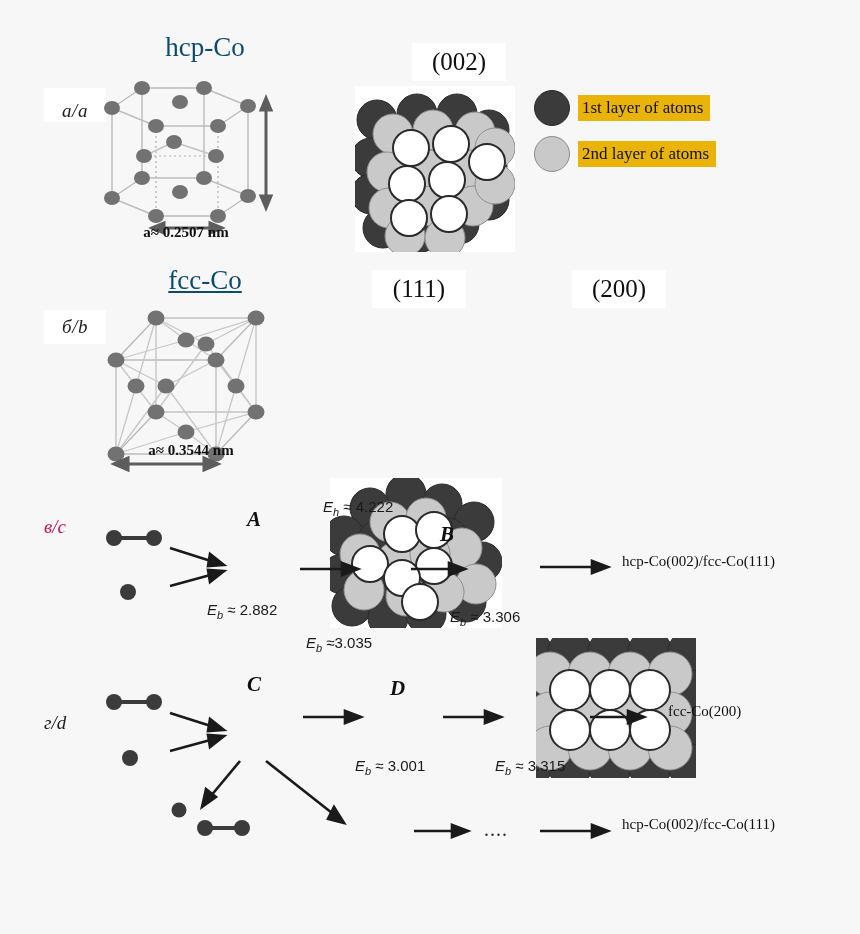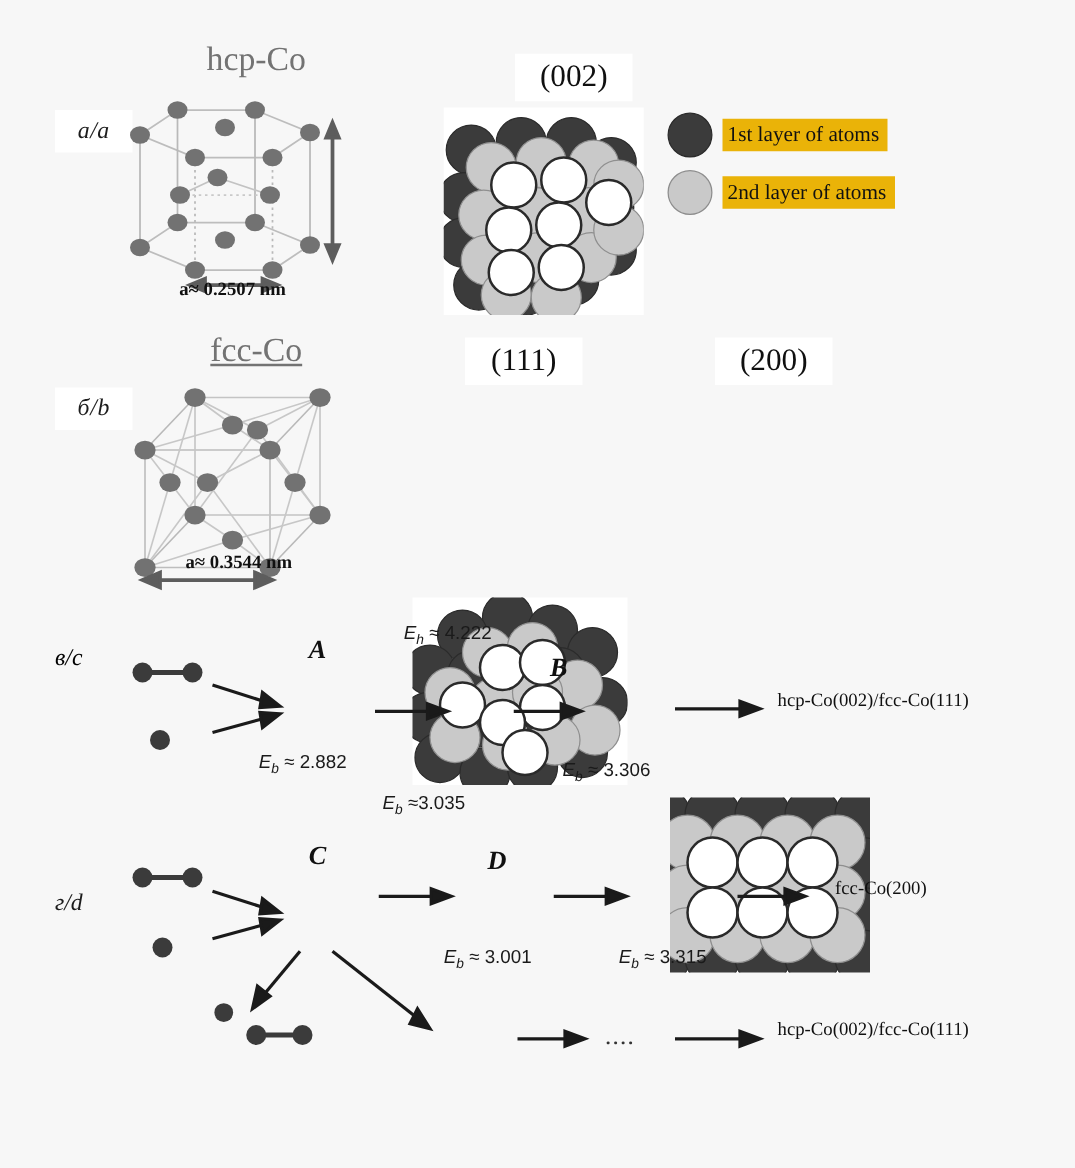--- a/index.html
+++ b/index.html
@@ -16,21 +16,21 @@
     font-family:"Liberation Serif", serif;
     font-style:italic;
     font-size:19px;
     color:#1c1c1c;
     display:flex;align-items:center;justify-content:center;
     letter-spacing:.5px;
   }
   .title{
     font-family:"Liberation Serif", serif;
     font-size:27px;
-    color:#737373;
+    color:#0c4a6e;
     text-align:center;
     white-space:nowrap;
   }
   .miller{
     background:#ffffff;
     font-family:"Liberation Serif", serif;
     font-size:25px;
     color:#101010;
     display:flex;align-items:center;justify-content:center;
   }
@@ -93,21 +93,21 @@
     font-family:"Liberation Serif", serif;
     font-size:20px;
     color:#333;
     letter-spacing:1px;
   }
   svg{display:block;overflow:visible;}
 </style>
 </head>
 <body>
 
-<div class="abs lbl-box" style="left:44px;top:88px;width:62px;height:34px;">
+<div class="abs lbl-box" style="left:44px;top:88px;width:62px;height:34px;align-items:flex-end;">
   <span>a/a</span>
 </div>
 
 <div class="abs title" style="left:110px;top:32px;width:190px;">hcp-Co</div>
 
 <div class="abs" style="left:96px;top:76px;">
 <svg width="180" height="160" viewBox="0 0 180 160">
   <g stroke="#b9b9b9" stroke-width="1.4" fill="none">
 
     <polygon points="16,32 46,12 108,12 152,30 122,50 60,50" stroke="#bdbdbd"></polygon>
@@ -396,21 +396,21 @@
     <circle cx="34" cy="52" r="20"></circle>
         <circle cx="74" cy="52" r="20"></circle>
     <circle cx="114" cy="52" r="20"></circle>
     <circle cx="34" cy="92" r="20"></circle>
         <circle cx="74" cy="92" r="20"></circle>
     <circle cx="114" cy="92" r="20"></circle>
   </g>
 </svg>
 </div>
 
-<div class="abs" style="left:44px;top:516px;font-family:'Liberation Serif',serif;font-style:italic;font-size:19px;color:#000000;">
+<div class="abs" style="left:44px;top:516px;font-family:'Liberation Serif',serif;font-style:italic;font-size:19px;color:#be185d;">
   <span>в/c</span>
 </div>
 
 <div class="abs" style="left:104px;top:528px;">
 <svg width="60" height="20" viewBox="0 0 60 20">
   <line x1="10" y1="10" x2="50" y2="10" stroke="#3b3b3b" stroke-width="4"></line>
   <circle cx="10" cy="10" r="8" fill="#3b3b3b"></circle>
   <circle cx="50" cy="10" r="8" fill="#3b3b3b"></circle>
 </svg>
 </div>

